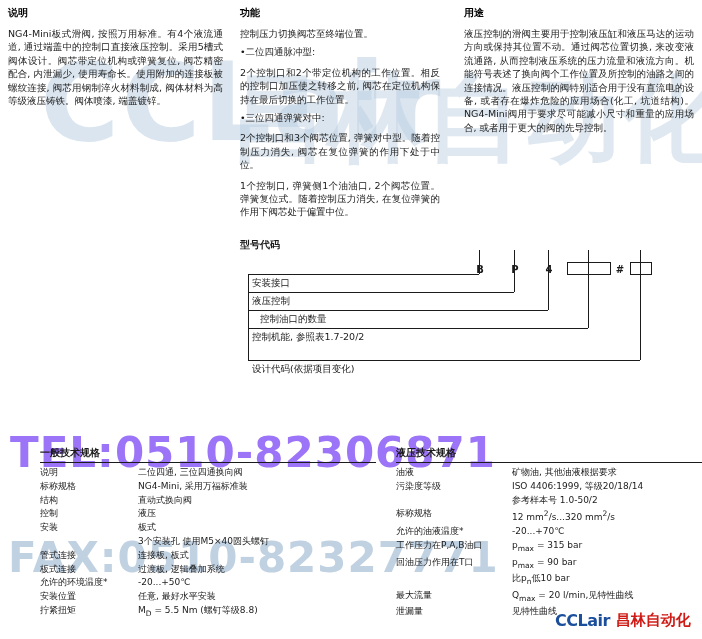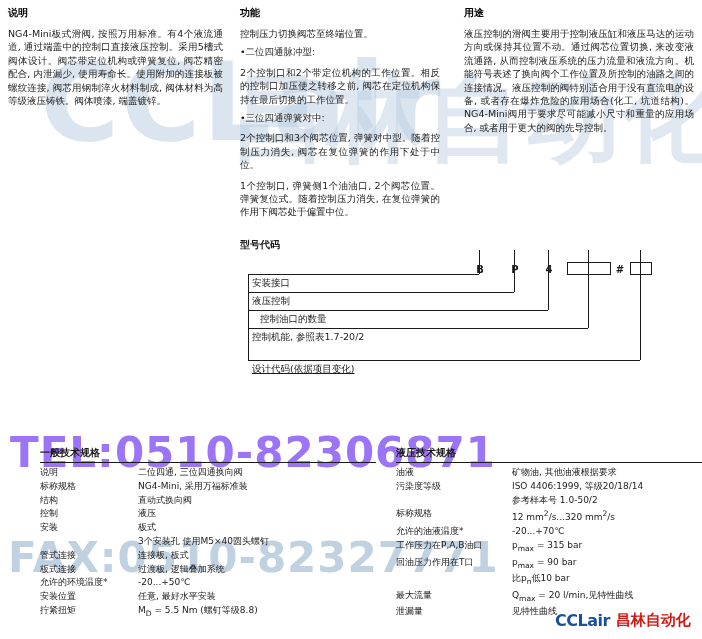--- a/index.html
+++ b/index.html
@@ -277,21 +277,21 @@
       <div class="tc-hline" style="left:8px;  top:42px;  width:266px;"></div>
       <div class="tc-hline" style="left:8px;  top:60px;  width:300px;"></div>
       <div class="tc-hline" style="left:8px;  top:78px;  width:340px;"></div>
       <div class="tc-hline" style="left:8px;  top:110px; width:392px;"></div>
       <div class="tc-vline" style="left:8px;  top:24px;  height:86px;"></div>
 
       <div class="tc-label" style="left:12px; top:27px;">安装接口</div>
       <div class="tc-label" style="left:12px; top:45px;font-family:Liberation Mono, monospace;">液压控制</div>
       <div class="tc-label" style="left:20px; top:63px;">控制油口的数量</div>
       <div class="tc-label" style="left:12px; top:81px;">控制机能, 参照表1.7-20/2</div>
-      <div class="tc-label" style="left:12px; top:113px;text-decoration:underline;">设计代码(依据项目变化)</div>
+      <div class="tc-label" style="left:12px; top:113px;">设计代码(依据项目变化)</div>
     </div>
   </div>
 
   <div class="specs">
 
     <div class="spec-block spec-left">
       <div class="spec-title">一般技术规格</div>
       <table class="spec">
         <tbody>
             <tr>

